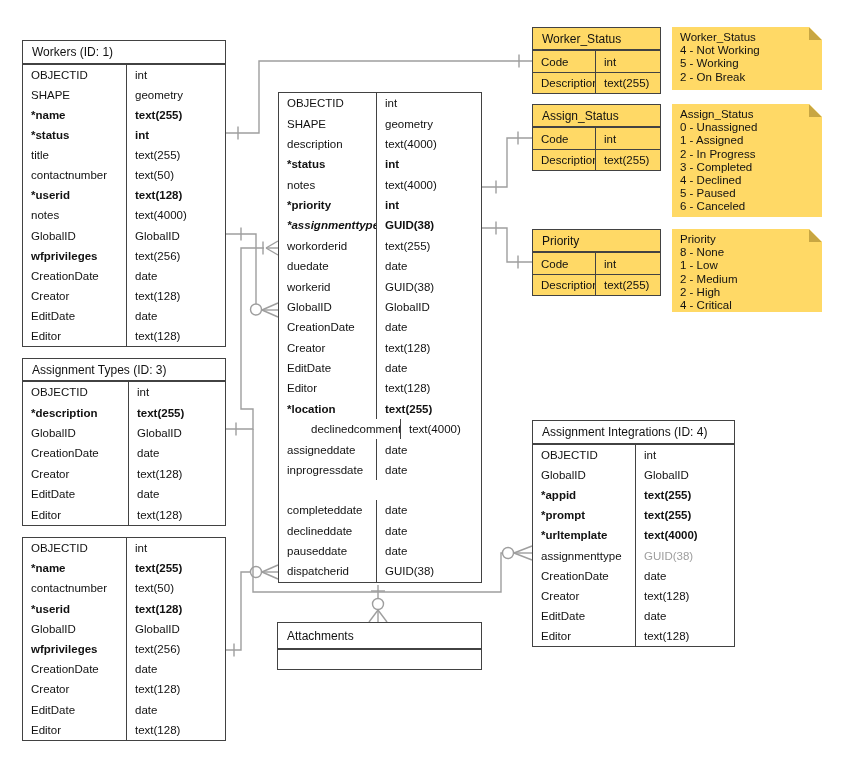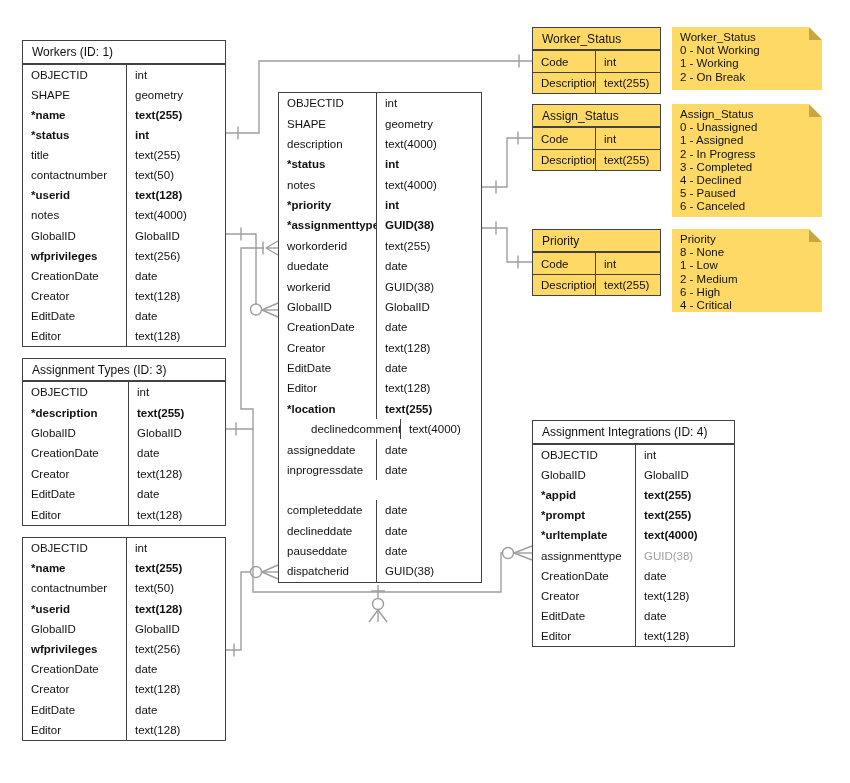--- a/index.html
+++ b/index.html
@@ -223,21 +223,21 @@
       </div>
       <div class="row" style="height: 20.39px;">
         <div class="cell c1" style="width: 98px;">notes</div>
         <div class="cell c2" style="flex: 1 1 0%;">text(4000)</div>
       </div>
       <div class="row b-both" style="height: 20.39px;">
         <div class="cell c1" style="width: 98px;">*priority</div>
         <div class="cell c2" style="flex: 1 1 0%;">int</div>
       </div>
       <div class="row b-both" style="height: 20.39px;">
-        <div class="cell c1" style="width: 98px;">*assignmenttype</div>
+        <div class="cell c1" style="width: 98px; font-style: italic;">*assignmenttype</div>
         <div class="cell c2" style="flex: 1 1 0%;">GUID(38)</div>
       </div>
       <div class="row" style="height: 20.39px;">
         <div class="cell c1" style="width: 98px;">workorderid</div>
         <div class="cell c2" style="flex: 1 1 0%;">text(255)</div>
       </div>
       <div class="row" style="height: 20.39px;">
         <div class="cell c1" style="width: 98px;">duedate</div>
         <div class="cell c2" style="flex: 1 1 0%;">date</div>
       </div>
@@ -290,20 +290,24 @@
         <div class="cell c2" style="flex: 1 1 0%;">date</div>
       </div>
       <div class="row" style="height: 20.39px;">
         <div class="cell c1" style="width: 98px;">pauseddate</div>
         <div class="cell c2" style="flex: 1 1 0%;">date</div>
       </div>
       <div class="row" style="height: 20.39px;">
         <div class="cell c1" style="width: 98px;">dispatcherid</div>
         <div class="cell c2" style="flex: 1 1 0%;">GUID(38)</div>
       </div>
+    </div>
+    <div class="tbl" style="left: 277px; top: 622px; width: 205px;">
+      <div class="title" style="height: 27px;">Attachments</div>
+      <div class="row" style="height: 19px;"></div>
     </div>
     <div class="tbl" style="left: 532px; top: 420px; width: 203px;">
       <div class="title" style="height: 24px;">Assignment Integrations (ID: 4)</div>
       <div class="row" style="height: 20.1px;">
         <div class="cell c1" style="width: 103px;">OBJECTID</div>
         <div class="cell c2" style="flex: 1 1 0%;">int</div>
       </div>
       <div class="row" style="height: 20.1px;">
         <div class="cell c1" style="width: 103px;">GlobalID</div>
         <div class="cell c2" style="flex: 1 1 0%;">GlobalID</div>
@@ -369,38 +373,38 @@
         <div class="cell c1" style="width: 63px;">Code</div>
         <div class="cell c2" style="flex: 1 1 0%;">int</div>
       </div>
       <div class="row" style="height: 21px;">
         <div class="cell c1" style="width: 63px;">Description</div>
         <div class="cell c2" style="flex: 1 1 0%;">text(255)</div>
       </div>
     </div>
     <div class="note yellow-n" style="left: 672px; top: 27px; width: 150px; height: 63px;">
       <div class="note-line">Worker_Status</div>
-      <div class="note-line">0 - Not Working</div>
-      <div class="note-line">1 - Working</div>
+      <div class="note-line">4 - Not Working</div>
+      <div class="note-line">5 - Working</div>
       <div class="note-line">2 - On Break</div>
       <div class="fold"></div>
     </div>
     <div class="note yellow-n" style="left: 672px; top: 104px; width: 150px; height: 113px;">
       <div class="note-line">Assign_Status</div>
       <div class="note-line">0 - Unassigned</div>
       <div class="note-line">1 - Assigned</div>
       <div class="note-line">2 - In Progress</div>
       <div class="note-line">3 - Completed</div>
       <div class="note-line">4 - Declined</div>
       <div class="note-line">5 - Paused</div>
       <div class="note-line">6 - Canceled</div>
       <div class="fold"></div>
     </div>
     <div class="note yellow-n" style="left: 672px; top: 229px; width: 150px; height: 83px;">
       <div class="note-line">Priority</div>
       <div class="note-line">8 - None</div>
       <div class="note-line">1 - Low</div>
       <div class="note-line">2 - Medium</div>
-      <div class="note-line">6 - High</div>
+      <div class="note-line">2 - High</div>
       <div class="note-line">4 - Critical</div>
       <div class="fold"></div>
     </div>
   </div>
 
 </body></html>

